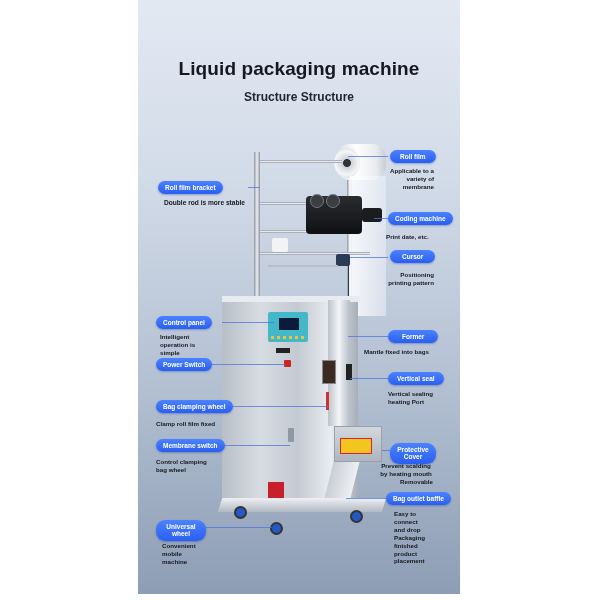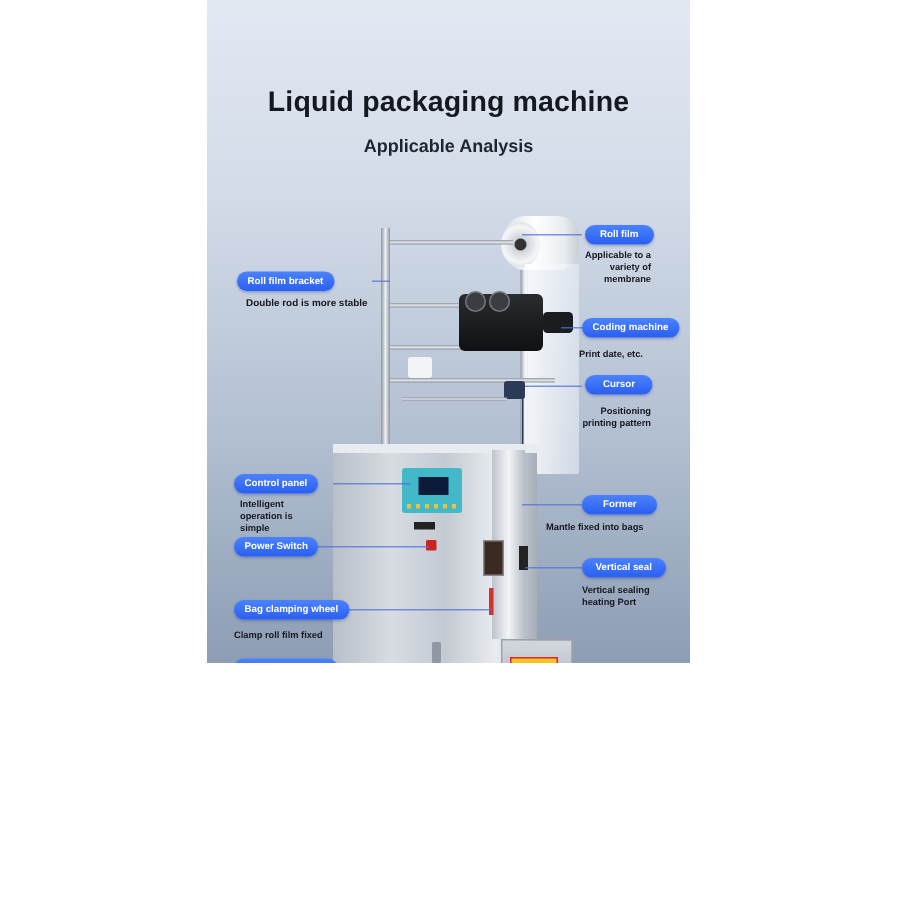--- a/index.html
+++ b/index.html
@@ -1,36 +1,36 @@
 <!DOCTYPE html>
 <html><head>
 <meta charset="utf-8">
 <style>
   html, body { margin:0; padding:0; }
   body { width:600px; height:600px; background:#ffffff; position:relative; overflow:hidden; font-family:"Liberation Sans", sans-serif; }
-  .panel { position:absolute; left:138px; top:0; width:322px; height:442px;
+  .panel { position:absolute; left:138px; top:0; width:322px; height:594px;
     background: linear-gradient(180deg, #e3e9f3 0%, #d2dbe8 30%, #b3c0d2 65%, #8d9db4 100%); overflow:hidden; }
   .title { position:absolute; left:0; width:322px; top:58px; text-align:center; font-weight:bold; font-size:19px; color:#15181f; letter-spacing:0.1px; }
   .subtitle { position:absolute; left:0; width:322px; top:90px; text-align:center; font-weight:bold; font-size:12px; color:#1f2430; }
   .pill { position:absolute; background:linear-gradient(180deg,#4b82ff 0%,#2a5ff0 100%); color:#fff; font-weight:bold; font-size:6.5px;
     border-radius:9px; padding:3px 7px; line-height:1.15; text-align:center; box-shadow:0 1px 2px rgba(20,50,140,0.35); white-space:nowrap; }
   .desc { position:absolute; font-weight:bold; font-size:6.2px; color:#15181f; line-height:1.25; }
   .line { position:absolute; height:1px; background:#4d73d8; opacity:0.75; }
   
   .m { position:absolute; }
   .steel { background:linear-gradient(90deg,#9aa2ad 0%,#dde2e8 20%,#c4cad2 55%,#e9ecf0 80%,#a7aeb8 100%); }
   .rod { background:linear-gradient(180deg,#8e959f,#e6e9ed,#8e959f); }
   .vrod { background:linear-gradient(90deg,#8e959f,#eef0f3,#8e959f); }
 </style>
 </head>
 <body>
 
 <div class="panel">
   <div class="title">Liquid packaging machine</div>
-  <div class="subtitle">Applicable Analysis</div>
+  <div class="subtitle">Structure Structure</div>
 
   <div>
 
     <div class="m vrod" style="left:116px;top:152px;width:6px;height:148px;"></div>
     <div class="m vrod" style="left:209px;top:158px;width:5px;height:140px;"></div>
 
     <div class="m" style="left:198px;top:144px;width:50px;height:36px;border-radius:14px;background:linear-gradient(90deg,#d8dde3,#ffffff 40%,#e9ecef 80%,#c7cdd4);"></div>
     <div class="m" style="left:196px;top:148px;width:26px;height:30px;border-radius:50%;background:radial-gradient(circle,#333 0 18%,#cfd4da 22%,#f5f6f8 60%,#bfc5cc 100%);"></div>
     <div class="m rod" style="left:122px;top:160px;width:82px;height:3px;"></div>
 

